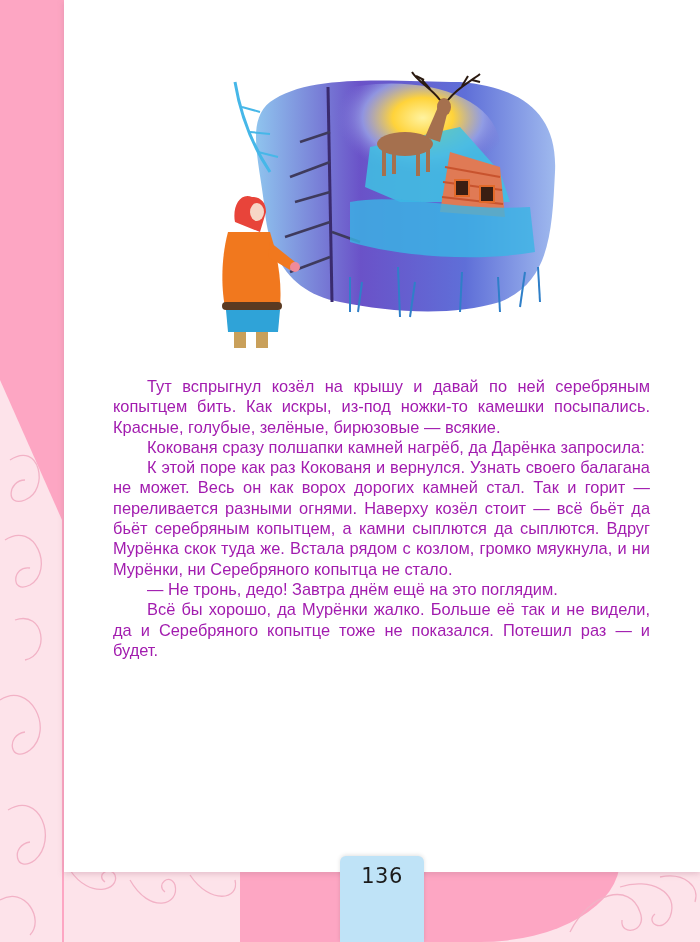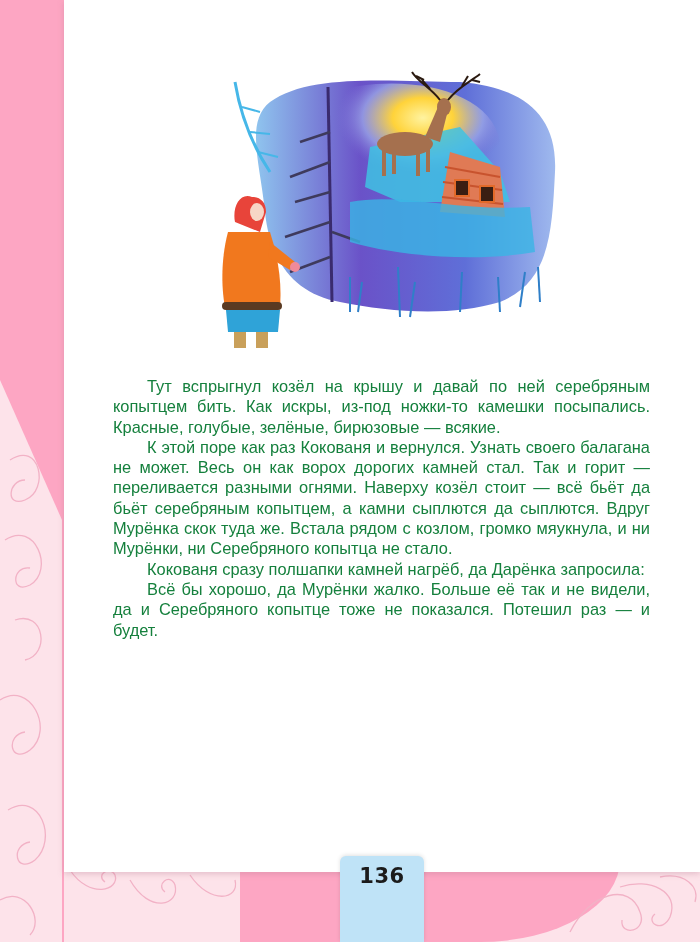--- a/index.html
+++ b/index.html
@@ -21,32 +21,32 @@
   .page {
     position: absolute; left: 64px; top: 0; width: 636px; height: 872px;
     background: #ffffff;
     box-shadow: 0 2px 6px rgba(180,120,140,0.35);
   }
   .illustration {
     position: absolute; left: 200px; top: 62px; width: 360px; height: 296px;
   }
   .text {
     position: absolute; left: 113px; top: 376px; width: 537px;
-    font-size: 16.4px; line-height: 20.3px; color: #15803d;
+    font-size: 16.4px; line-height: 20.3px; color: #a21caf;
     text-align: justify; hyphens: manual;
   }
   .text p { margin: 0; text-indent: 34px; }
   .page-num-tab {
     position: absolute; left: 340px; top: 856px; width: 84px; height: 86px;
     background: #bfe3f7; border-radius: 6px 6px 0 0;
     box-shadow: 0 -1px 4px rgba(0,0,0,0.12);
   }
   .page-num {
     position: absolute; left: 0; top: 8px; width: 84px; text-align: center;
-    font-family: "DejaVu Sans", sans-serif; font-weight: bold; font-size: 21px;
+    font-family: "DejaVu Sans", sans-serif; font-weight: normal; font-size: 21px;
     color: #1b1b1b; letter-spacing: 0.5px;
   }
 </style>
 </head>
 <body>
 
 <div class="bg-pink-strip"></div>
 
 <svg class="ornament" style="left:0;top:380px" width="70" height="562" viewBox="0 0 70 562">
   <path d="M0 0 L62 140 L62 562 L0 562 Z" fill="#fde3ea"></path>
@@ -165,20 +165,21 @@
     <circle cx="95" cy="205" r="5" fill="#f08a9a"></circle>
     <rect x="22" y="240" width="60" height="8" rx="4" fill="#5a3a22"></rect>
     <path d="M26 248 L80 248 L78 270 L28 270 Z" fill="#2fa3d8"></path>
     <rect x="34" y="270" width="12" height="16" fill="#c9a05a"></rect>
     <rect x="56" y="270" width="12" height="16" fill="#c9a05a"></rect>
   </g>
 </svg>
 
 <div class="text">
   <p>Тут вспрыгнул козёл на крышу и давай по ней сере­бряным копытцем бить. Как искры, из-под ножки-то ка­мешки посыпались. Красные, голубые, зелёные, бирюзо­вые — всякие.</p>
+  <p>Кокованя сразу полшапки камней нагрёб, да Дарёнка запросила:</p>
   <p>К этой поре как раз Кокованя и вернулся. Узнать своего балагана не может. Весь он как ворох дорогих камней стал. Так и горит — переливается разными огня­ми. Наверху козёл стоит — всё бьёт да бьёт серебряным копытцем, а камни сыплются да сыплются. Вдруг Мурён­ка скок туда же. Встала рядом с козлом, громко мяукну­ла, и ни Мурёнки, ни Серебряного копытца не стало.</p>
-  <p>Кокованя сразу полшапки камней нагрёб, да Дарёнка запросила:</p>
+  <p>— Не тронь, дедо! Завтра днём ещё на это погля­дим.</p>
   <p>Всё бы хорошо, да Мурёнки жалко. Больше её так и не видели, да и Серебряного копытце тоже не показался. Потешил раз — и будет.</p>
 </div>
 
 <div class="page-num-tab">
   <div class="page-num">136</div>
 </div>
 
 </body></html>

